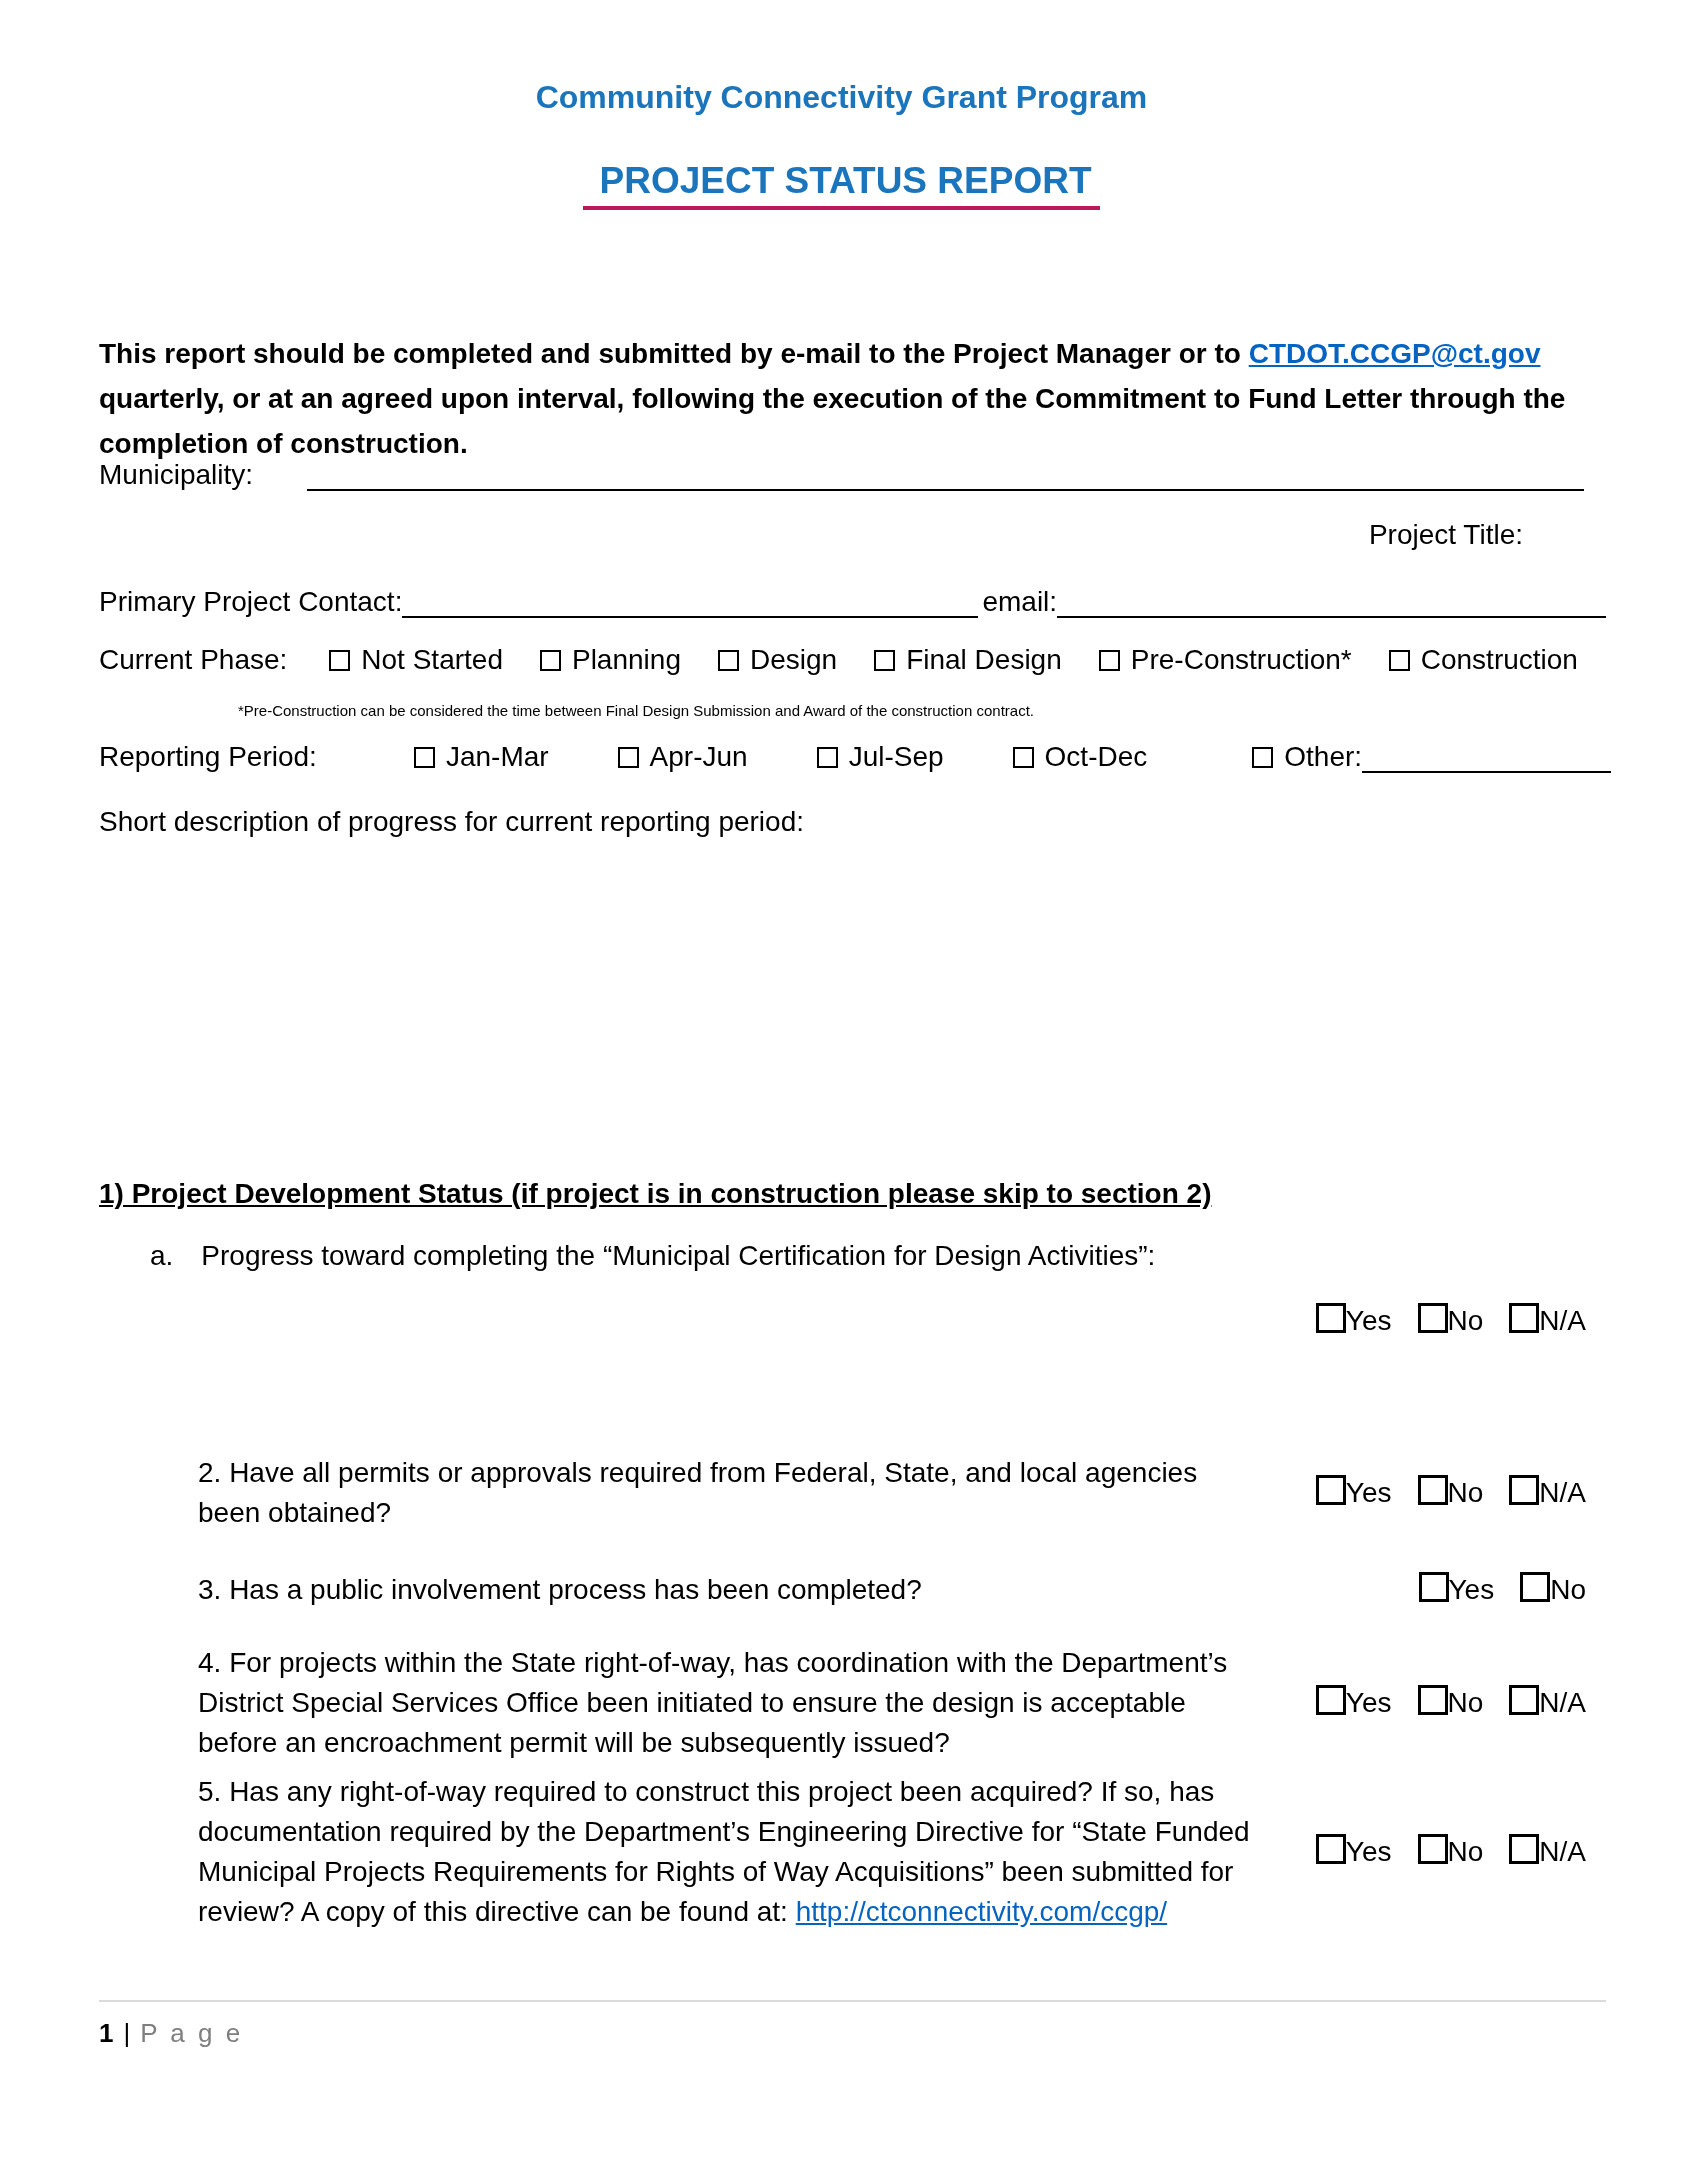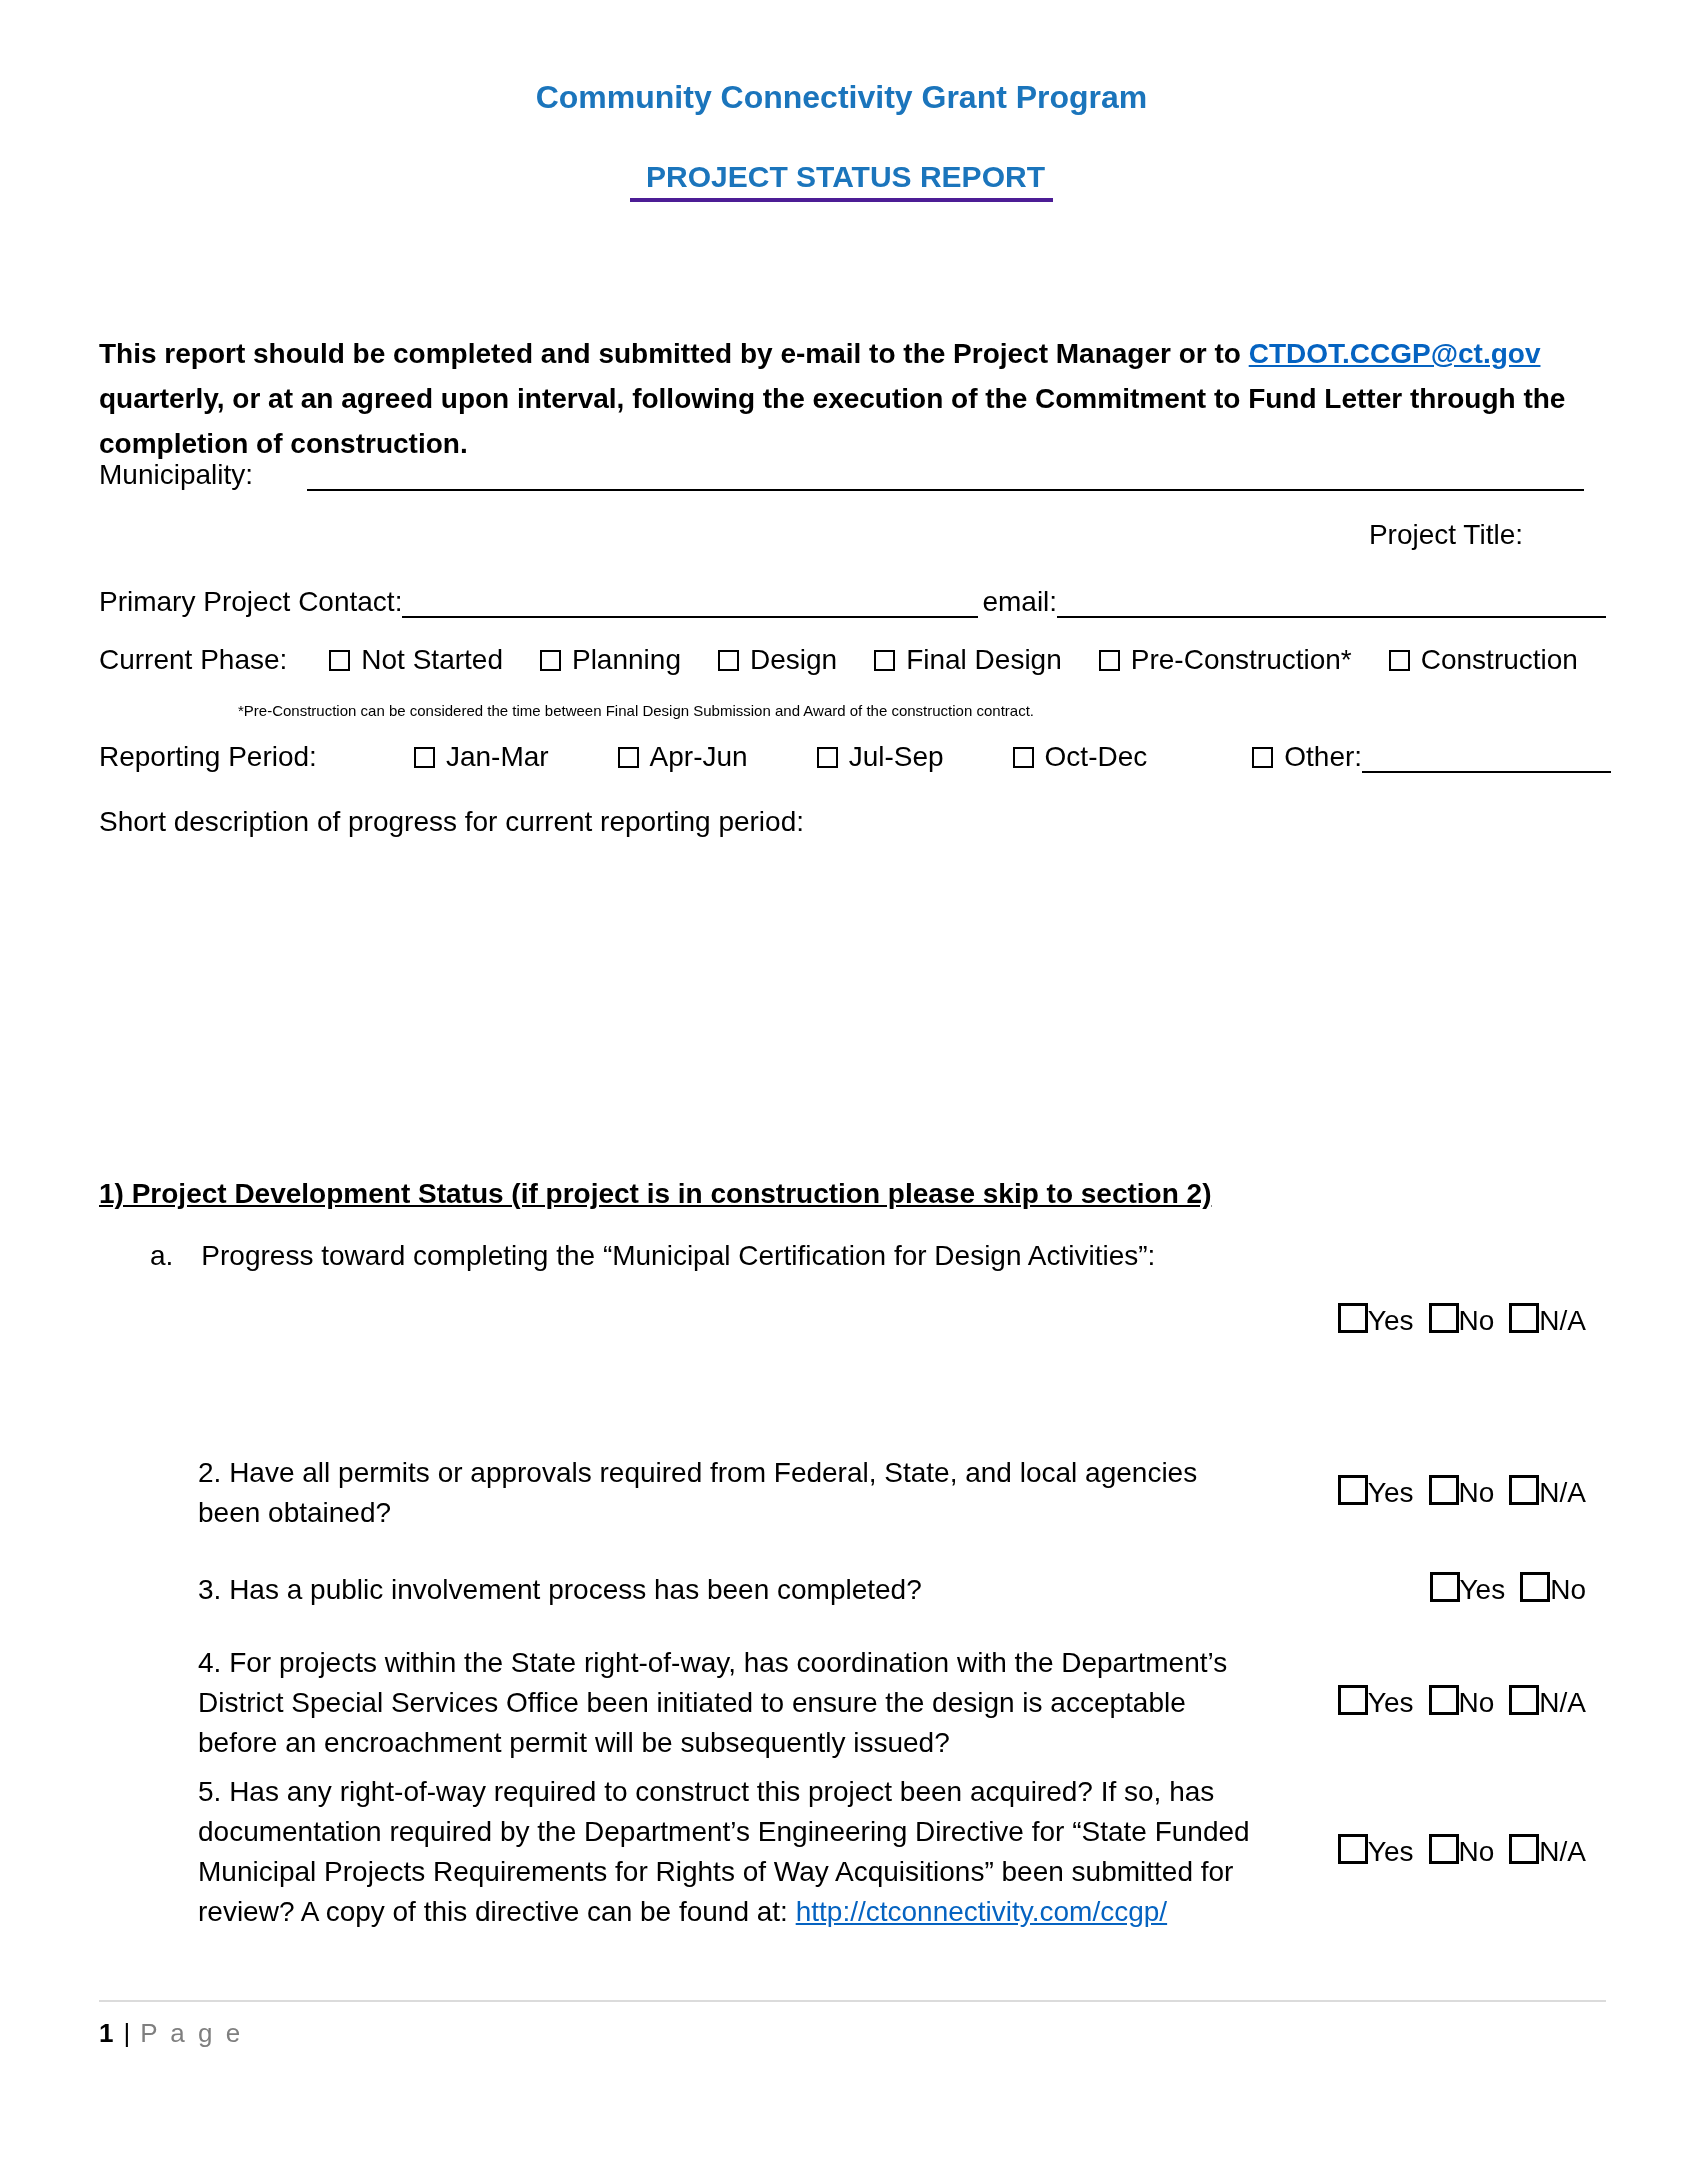--- a/index.html
+++ b/index.html
@@ -16,23 +16,23 @@
   
   .program-title {
     top: 79px; left: 0; width: 1683px;
     text-align: center;
     font-size: 32px; font-weight: bold;
     color: #1B75BC;
   }
   .report-title-row { top: 160px; left: 0; width: 1683px; text-align: center; }
   .report-title {
     display: inline-block;
-    font-size: 30px; font-weight: bold;
+    font-size: 37px; font-weight: bold;
     color: #1B75BC;
-    border-bottom: 4px solid #4c1d95;
+    border-bottom: 4px solid #be185d;
     padding: 0 8px 4px 16px;
   }
 
   
   .intro {
     top: 303px; left: 99px; width: 1490px;
     font-size: 28px; font-weight: bold;
     line-height: 45px;
     text-align: left;
   }
@@ -69,21 +69,21 @@
   .sec1-heading {
     top: 1178px; left: 99px; width: 1485px;
     font-size: 28px; font-weight: bold;
     text-decoration: underline;
   }
   .item-a { top: 1240px; left: 150px; display: flex; gap: 28px; font-size: 28px; }
 
   
   .question { left: 198px; width: 1388px; display: flex; }
   .qtext { width: 1069px; font-size: 28px; line-height: 40px; }
-  .qopts { margin-left: auto; align-self: center; display: flex; gap: 15px; align-items: flex-start; white-space: nowrap; padding-left: 10px; }
+  .qopts { margin-left: auto; align-self: center; display: flex; gap: 26px; align-items: flex-start; white-space: nowrap; padding-left: 10px; }
   .opt { display: inline-flex; align-items: center; font-size: 28px; }
   .cb { width: 30px; height: 30px; border: 3px solid #000; flex: none; background: #fff; transform: translateY(-3px); }
   .q1 { top: 1305px; }
   .q2 { top: 1453px; }
   .q3 { top: 1570px; }
   .q4 { top: 1643px; }
   .q5 { top: 1772px; }
 
   
   .footer-rule { top: 2000px; left: 99px; width: 1507px; border-top: 2px solid #DBDBDB; height: 0; }

